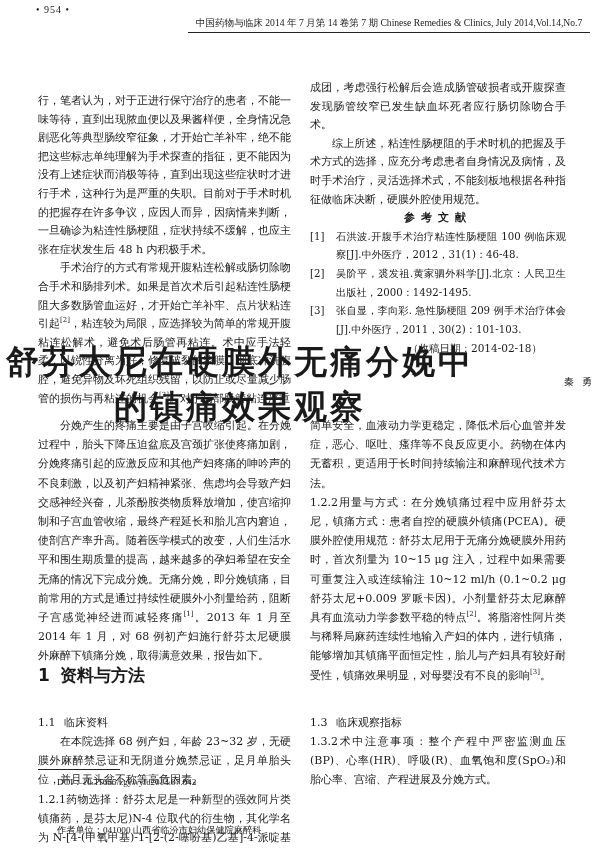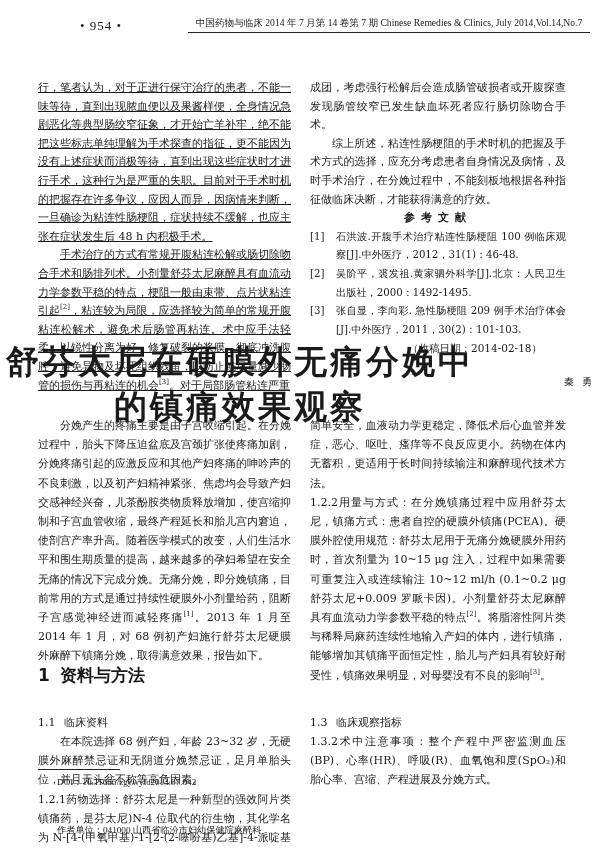--- a/index.html
+++ b/index.html
@@ -1,25 +1,25 @@
 <!DOCTYPE html>
 <html><head>
 <meta charset="utf-8">
 <style>
   html, body { margin:0; padding:0; background:#ffffff; }
   body { width:600px; height:850px; position:relative; overflow:hidden;
          font-family:"DejaVu Serif","Liberation Serif",serif; color:#1a1a1a; }
   .abs { position:absolute; }
-  .page-num { left:36px; top:18px; font-size:13px; font-family:"Liberation Serif",serif; letter-spacing:1px;margin-left:44px; }
+  .page-num { left:36px; top:4px; font-size:10px; font-family:"Liberation Serif",serif; letter-spacing:1px; }
   .journal { left:188px; top:17px; width:402px; font-size:9.6px; white-space:nowrap;
              font-family:"Liberation Serif",serif; border-bottom:1px solid #222; padding-bottom:2px; text-align:center; }
   .col { position:absolute; font-size:11px; line-height:18.6px; text-align:justify; }
   .col p { margin:0; }
   .indent { text-indent:2em; }
-  .col-tl { left:38px; top:79px; width:253px;text-decoration:underline; }
+  .col-tl { left:38px; top:92px; width:253px; }
   .col-tr { left:310px; top:79px; width:256px; }
   .ref-title { text-align:center; font-weight:bold; letter-spacing:6px; font-size:11px; margin:0; }
   .ref { display:flex; font-size:10.2px; line-height:18.6px; }
   .ref .num { width:26px; flex:none; }
   .ref .txt { flex:1; }
   .received { text-align:right; font-size:10.5px; padding-right:24px; }
   .title { left:0; top:340px; width:480px; text-align:center; font-size:33px; font-weight:bold;
            letter-spacing:3px; font-family:"DejaVu Serif",serif; }
   .author { left:0; top:375px; width:600px; text-align:right; font-size:10px; letter-spacing:8px; }
   .col-bl { left:38px; top:416px; width:253px; line-height:19.2px; }
@@ -34,26 +34,26 @@
   sup { font-size:7px; line-height:0; }
 </style>
 </head>
 <body>
 
 <div class="abs page-num">• 954 •</div>
 <div class="abs journal">中国药物与临床 2014 年 7 月第 14 卷第 7 期 Chinese Remedies &amp; Clinics, July 2014,Vol.14,No.7</div>
 
 <div class="col col-tl">
   <p>行，笔者认为，对于正进行保守治疗的患者，不能一味等待，直到出现脓血便以及果酱样便，全身情况急剧恶化等典型肠绞窄征象，才开始亡羊补牢，绝不能把这些标志单纯理解为手术探查的指征，更不能因为没有上述症状而消极等待，直到出现这些症状时才进行手术，这种行为是严重的失职。目前对于手术时机的把握存在许多争议，应因人而异，因病情来判断，一旦确诊为粘连性肠梗阻，症状持续不缓解，也应主张在症状发生后 48 h 内积极手术。</p>
-  <p class="indent"><span>手术治疗的方式有常规开腹粘连松解或肠切除吻合手术和肠排列术。小剂量舒芬太尼麻醉具有血流动力学参数平稳的特点，梗阻一般由束带、点片状粘连引起</span><sup>[2]</sup><span>，粘连较为局限，应选择较为简单的常规开腹粘连松解术，避免术后肠管再粘连。术中应手法轻柔，以锐性分离为好，修复破裂的浆膜，彻底冲洗腹腔，避免异物及坏死组织残留，以防止或尽量减少肠管的损伤与再粘连的机会</span><sup>[3]</sup><span>。对于局部肠管粘连严重</span></p>
+  <p class="indent"><span>手术治疗的方式有常规开腹粘连松解或肠切除吻合手术和肠排列术。如果是首次术后引起粘连性肠梗阻大多数肠管血运好，才开始亡羊补牢、点片状粘连引起</span><sup>[2]</sup><span>，粘连较为局限，应选择较为简单的常规开腹粘连松解术，避免术后肠管再粘连。术中应手法轻柔，以锐性分离为好，修复破裂的浆膜，彻底冲洗腹腔，避免异物及坏死组织残留，以防止或尽量减少肠管的损伤与再粘连的机会</span><sup>[3]</sup><span>。对于局部肠管粘连严重</span></p>
 </div>
 
 <div class="col col-tr">
   <p>成团，考虑强行松解后会造成肠管破损者或开腹探查发现肠管绞窄已发生缺血坏死者应行肠切除吻合手术。</p>
-  <p class="indent">综上所述，粘连性肠梗阻的手术时机的把握及手术方式的选择，应充分考虑患者自身情况及病情，及时手术治疗，在分娩过程中，不能刻板地根据各种指征做临床决断，才能获得满意的疗效。</p>
+  <p class="indent">综上所述，粘连性肠梗阻的手术时机的把握及手术方式的选择，应充分考虑患者自身情况及病情，及时手术治疗，灵活选择术式，不能刻板地根据各种指征做临床决断，硬膜外腔使用规范。</p>
   <p class="ref-title">参考文献</p>
   <div class="ref">
     <span class="num">[1]</span>
     <span class="txt">石洪波.开腹手术治疗粘连性肠梗阻 100 例临床观察[J].中外医疗，2012，31(1)：46-48.</span>
   </div>
   <div class="ref">
     <span class="num">[2]</span>
     <span class="txt">吴阶平，裘发祖.黄家驷外科学[J].北京：人民卫生出版社，2000：1492-1495.</span>
   </div>
   <div class="ref">

